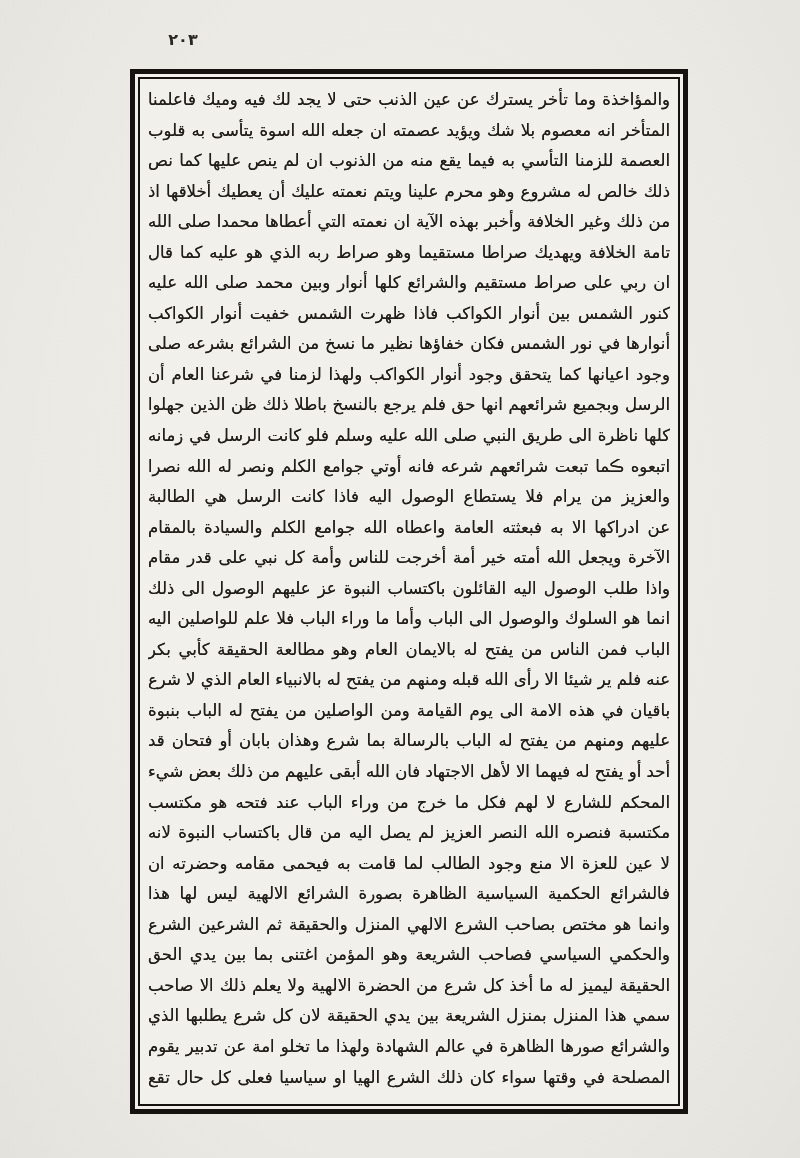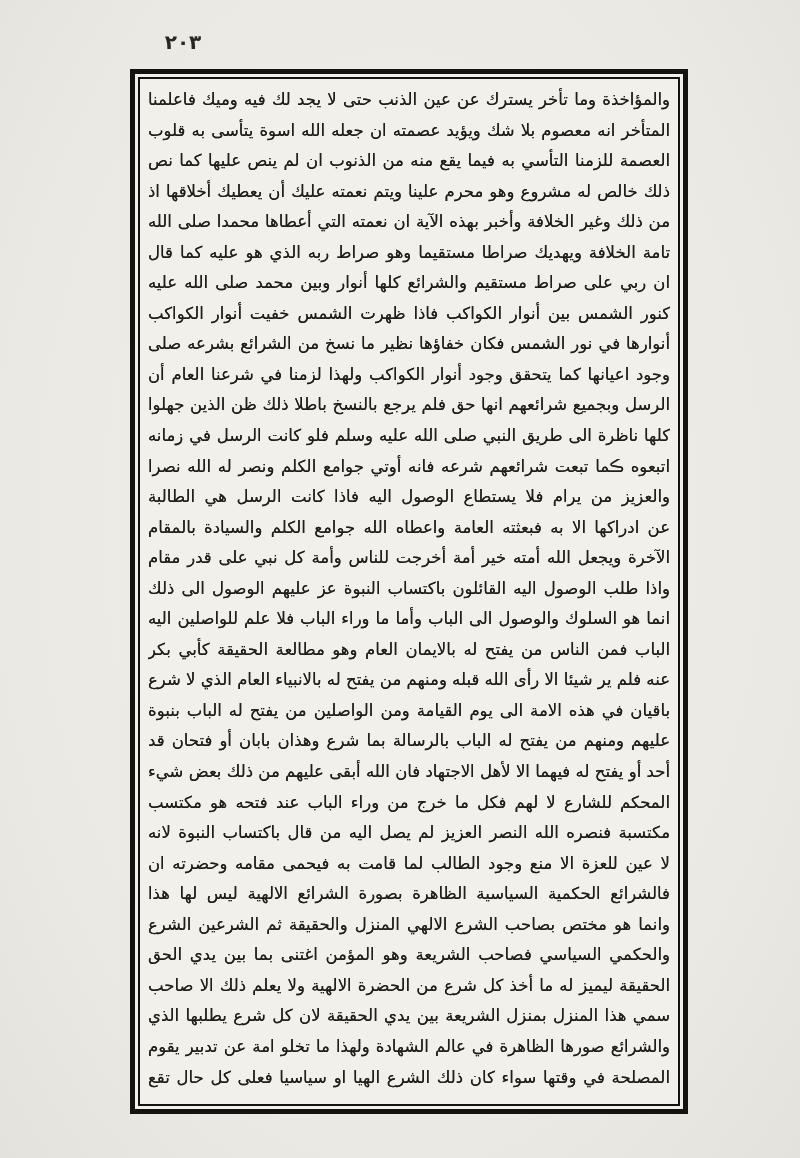--- a/index.html
+++ b/index.html
@@ -17,21 +17,21 @@
     height: 1158px;
     background:
       radial-gradient(ellipse at 50% 45%, #f1efea 0%, #ebe9e4 70%, #e4e2dc 100%);
   }
   .page-number {
     position: absolute;
     top: 30px;
     left: 148px;
     width: 70px;
     text-align: center;
-    font-size: 20px;
+    font-size: 16px;
     font-weight: bold;
     color: #2a2622;
     letter-spacing: 2px;
   }
   .frame-outer {
     position: absolute;
     left: 130px;
     top: 69px;
     width: 558px;
     height: 1045px;

